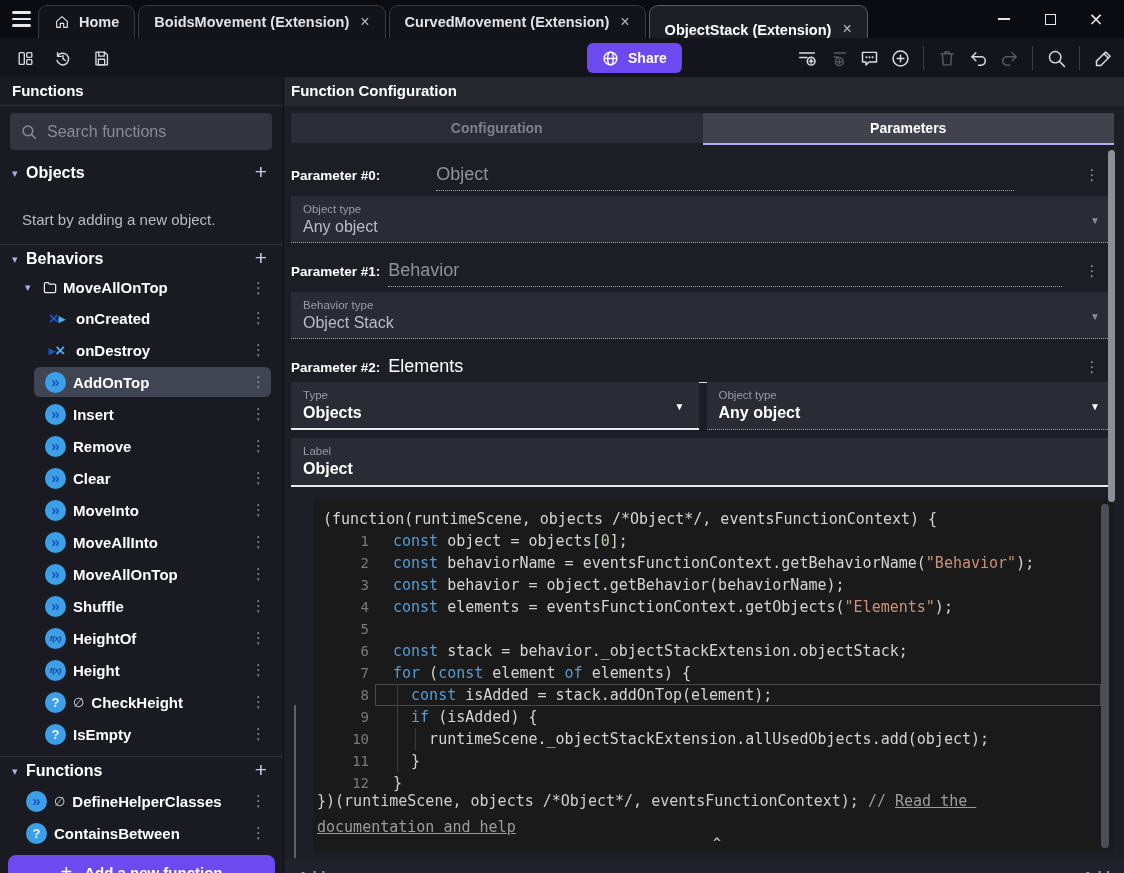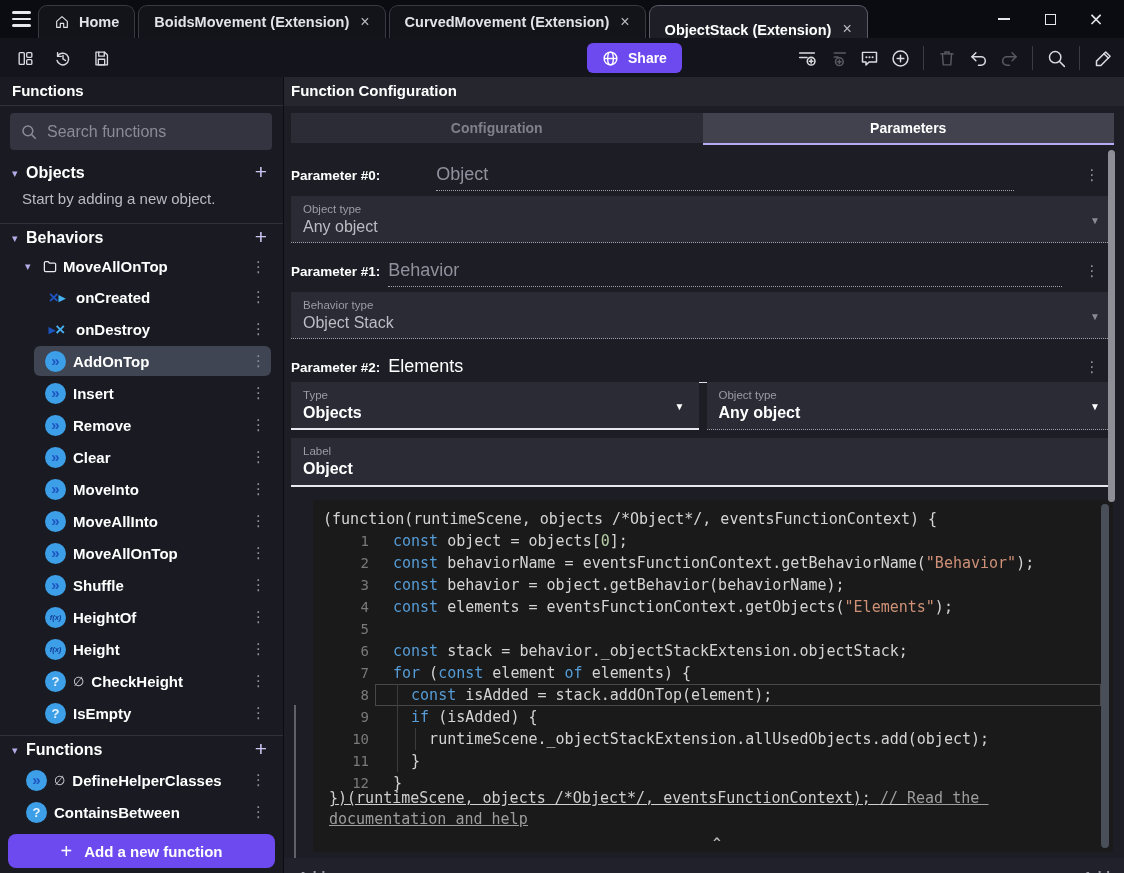--- a/index.html
+++ b/index.html
@@ -47,21 +47,21 @@
   .side-title { height:29px; line-height:27px; padding-left:12px; color:#fff; font-size:15px; font-weight:700; border-bottom:1px solid #30313b; }
   .search-box { margin:7px 11px 0 10px; height:37px; background:#333440; border-radius:4px; display:flex; align-items:center; padding:0 10px; }
   .search-box svg { flex:0 0 auto; color:#8a8b95; }
   .search-box input { flex:1; margin-left:9px; background:transparent; border:none; outline:none; color:#e3e4ea; font-size:16px; font-family:"Liberation Sans", sans-serif; }
   .search-box input::placeholder { color:#8a8b95; }
   .sect-head { margin-top:9px; height:28px; display:flex; align-items:center; position:relative; cursor:pointer; }
   .sect-head.nomargin { margin-top:0; }
   .sect-caret { width:14px; margin-left:12px; color:#b4abe8; font-size:11px; }
   .sect-label { color:#fff; font-size:16px; font-weight:700; }
   .sect-plus { position:absolute; right:16px; top:1px; color:#cdc6f3; font-size:21px; font-weight:400; cursor:pointer; }
-  .empty-text { height:28px; line-height:24px; padding-left:22px; color:#b9bac3; font-size:15px; }
+  .empty-text { height:28px; line-height:24px; padding-left:22px; color:#b9bac3; font-size:15px;margin-top:21px; }
   .side-divider { margin-top:8px; height:1px; background:#30313b; }
   .folder-row { height:29px; display:flex; align-items:center; position:relative; cursor:pointer; }
   .folder-caret { width:14px; margin-left:25px; color:#b4abe8; font-size:11px; }
   .folder-label { color:#fff; font-size:15px; font-weight:700; margin-left:5px; }
   .row-kebab { position:absolute; right:17px; color:#8f9099; font-size:15px; cursor:pointer; font-family:"DejaVu Sans", sans-serif; }
   .fn-row { height:32px; position:relative; display:flex; align-items:center; cursor:pointer; }
   .fn-row .selbg { position:absolute; left:34px; right:12px; top:1px; bottom:1px; background:#3f4553; border-radius:6px; }
   .fn-icon { position:relative; width:21px; height:21px; border-radius:50%; background:#3d9fe8; display:flex; align-items:center; justify-content:center; flex:0 0 auto; }
   .fn-icon .g-action { color:#1d55c0; font-weight:700; font-size:15px; line-height:1; margin-top:-2px; }
   .fn-icon .g-expr { color:#123f96; font-weight:700; font-style:italic; font-size:7.5px; }
@@ -108,21 +108,21 @@
   .event-line { position:absolute; left:10px; top:628px; width:2px; height:160px; background:#5f6069; }
   .code-editor { position:relative; margin:13px 0 0 22px; width:800px; height:352px; background:#1a1a1a; overflow:hidden;
     font-family:"DejaVu Sans Mono", monospace; font-size:15px; }
   .code-header { position:absolute; left:10px; top:8px; height:22px; line-height:22px; color:#d4d4d4; white-space:pre; }
   .code-line { position:absolute; left:0; width:100%; height:22px; line-height:22px; white-space:pre; }
   .code-line .lnum { position:absolute; left:0; width:56px; text-align:right; color:#7a7a7a; font-size:14px; }
   .code-line .ltext { position:absolute; left:80px; }
   .tok-kw { color:#569cd6; } .tok-txt { color:#d4d4d4; } .tok-str { color:#ce9178; } .tok-num { color:#b5cea8; }
   .cur-line-box { position:absolute; left:62px; width:726px; height:22px; border:1px solid #47474c; }
   .indent-guide { position:absolute; width:1px; background:#3c3c3c; }
-  .code-footer { position:absolute; left:16px; top:288px; width:700px; line-height:21px; color:#cfcfcf; white-space:pre-wrap;text-decoration:underline; }
+  .code-footer { position:absolute; left:4px; top:288px; width:700px; line-height:26px; color:#cfcfcf; white-space:pre-wrap; }
   .code-footer .cmt { color:#9d9d9d; }
   .code-footer a.doclink { color:#9d9d9d; text-decoration:underline; cursor:pointer; }
   .editor-caret { position:absolute; left:50%; bottom:2px; color:#bdbdbd; font-size:13px; font-weight:700; }
   .editor-scroll { position:absolute; right:4px; top:4px; width:8px; height:344px; background:#4a4e58; border-radius:4px; }
   .main-scroll { position:absolute; right:9px; top:73px; width:7px; height:352px; background:#8e8f96; border-radius:4px; }
   .bottom-strip { position:absolute; left:0; bottom:0; width:100%; height:15px; background:#20212a; overflow:hidden; }
   .bottom-strip span { position:absolute; top:11px; color:#9a9ba5; font-size:14px; font-weight:700; }
 
   svg { display:block; }
 </style>

